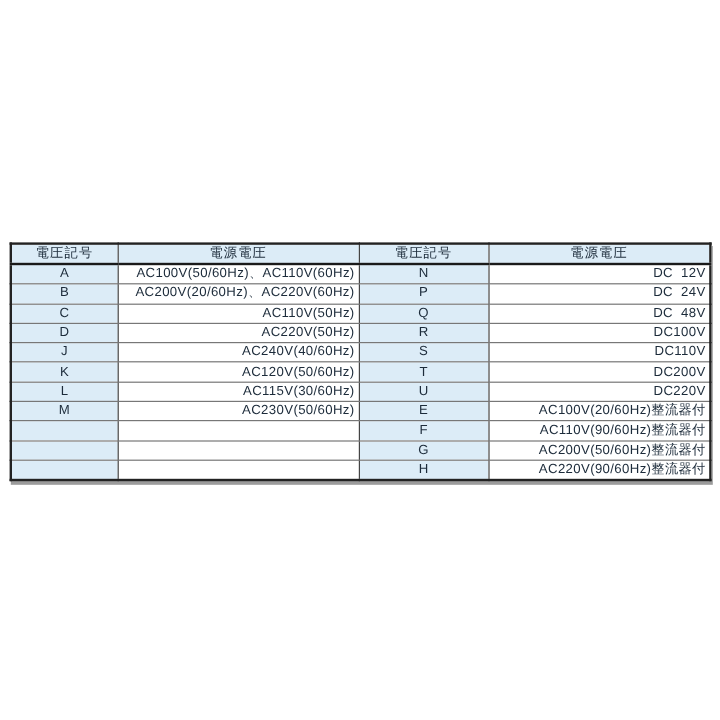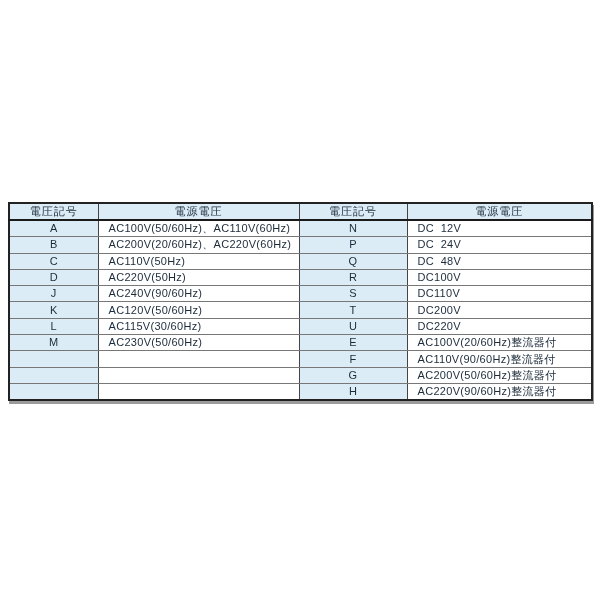--- a/index.html
+++ b/index.html
@@ -46,21 +46,21 @@
   }
   .spec-table td {
     height: 15.3px;
   }
   td.symbol-cell {
     background: #dcecf7;
     text-align: center;
   }
   td.value-cell {
     background: #ffffff;
-    text-align: left;
+    text-align: right;
     padding-left: 10px;
     padding-right: 3px;
     white-space: pre; 
   }
   .divider-right {
     border-right: 2px solid #333333;
   }
 </style>
 </head>
 <body>
@@ -100,21 +100,21 @@
         <td class="value-cell">DC  48V</td>
       </tr>
       <tr>
         <td class="symbol-cell">D</td>
         <td class="value-cell divider-right">AC220V(50Hz)</td>
         <td class="symbol-cell">R</td>
         <td class="value-cell">DC100V</td>
       </tr>
       <tr>
         <td class="symbol-cell">J</td>
-        <td class="value-cell divider-right">AC240V(90/60Hz)</td>
+        <td class="value-cell divider-right">AC240V(40/60Hz)</td>
         <td class="symbol-cell">S</td>
         <td class="value-cell">DC110V</td>
       </tr>
       <tr>
         <td class="symbol-cell">K</td>
         <td class="value-cell divider-right">AC120V(50/60Hz)</td>
         <td class="symbol-cell">T</td>
         <td class="value-cell">DC200V</td>
       </tr>
       <tr>

